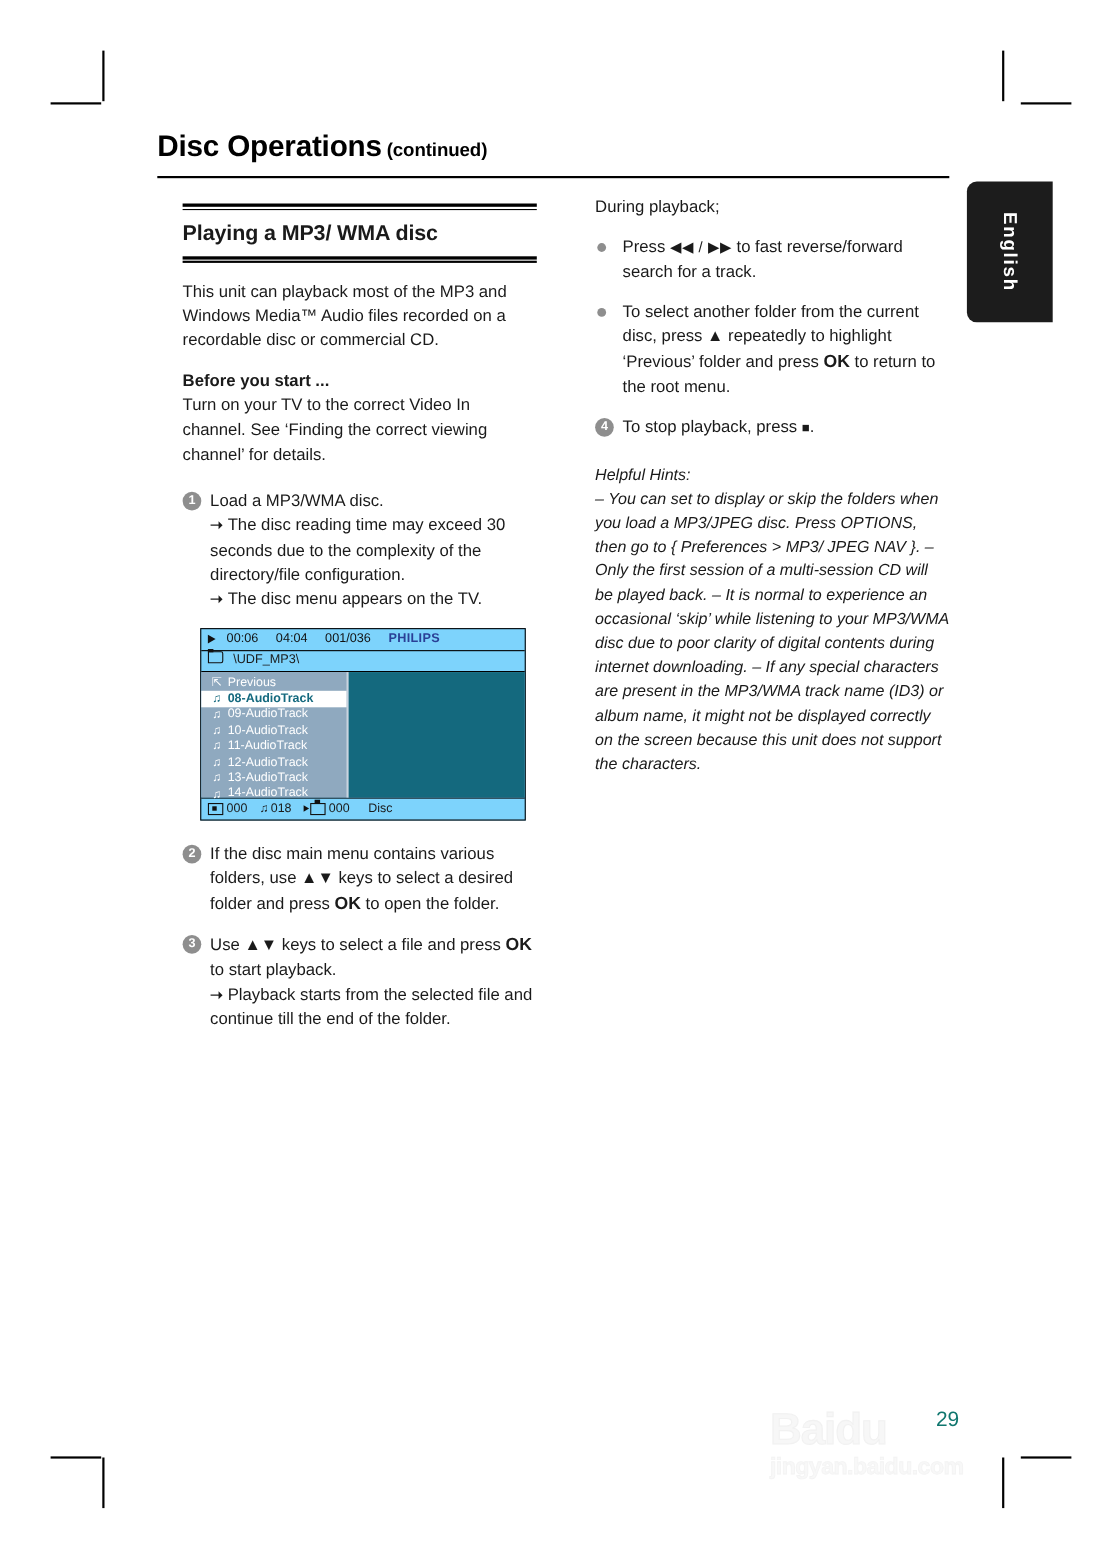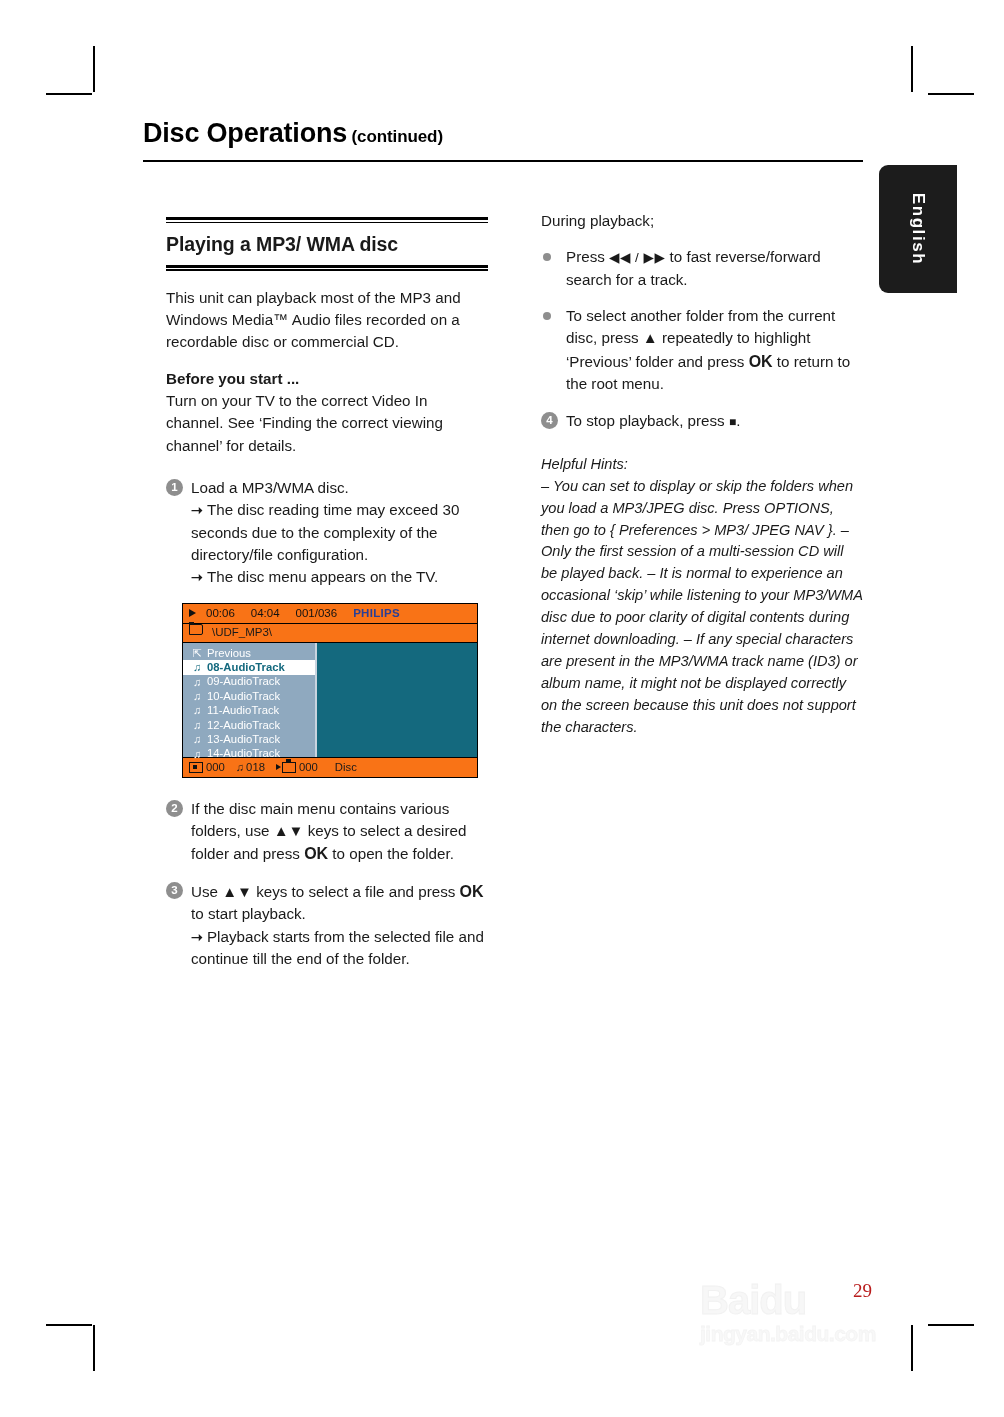--- a/index.html
+++ b/index.html
@@ -73,21 +73,20 @@
     justify-content: center;
   }
 
   
   .column {
     position: absolute;
     width: 322px;
     font-size: 15.2px;
     line-height: 1.47;
     color: #1a1a1a;
-    margin-top: 32px;
   }
   #left-column { left: 166px; top: 185px; }
   #right-column { left: 541px; top: 178px; }
 
   p { margin: 0 0 14px 0; }
 
   
   #section-heading-block { margin-bottom: 16px; }
   .rule-thick { height: 3px; background: #000; }
   .rule-thin { height: 1.4px; background: #000; margin-top: 1.6px; }
@@ -142,21 +141,21 @@
   }
   #helpful-hints .hint-title { display: block; }
   #helpful-hints .hint-line { }
 
   
   #tv-mockup {
     position: relative;
     width: 294px;
     margin: 6px 0 20px 16px;
     border: 1.6px solid #000;
-    background: #f97316;
+    background: #7dd3fc;
     font-family: "Liberation Sans", sans-serif;
   }
   #tv-topbar {
     display: flex;
     align-items: center;
     height: 19px;
     border-bottom: 1.3px solid #000;
     padding: 0 6px;
     font-size: 11.5px;
     color: #111;
@@ -274,22 +273,21 @@
     margin-right: 1px;
   }
   #tv-statusbar .st-disc { margin-left: 6px; }
 
   
   #page-number {
     position: absolute;
     right: 132px;
     top: 1280px;
     font-size: 19px;
-    color: #b91c1c;
-    font-family: Liberation Serif, serif;
+    color: #0f766e;
   }
   #watermark {
     position: absolute;
     left: 700px;
     top: 1280px;
     width: 260px;
     height: 96px;
     opacity: 0.5;
     pointer-events: none;
   }

